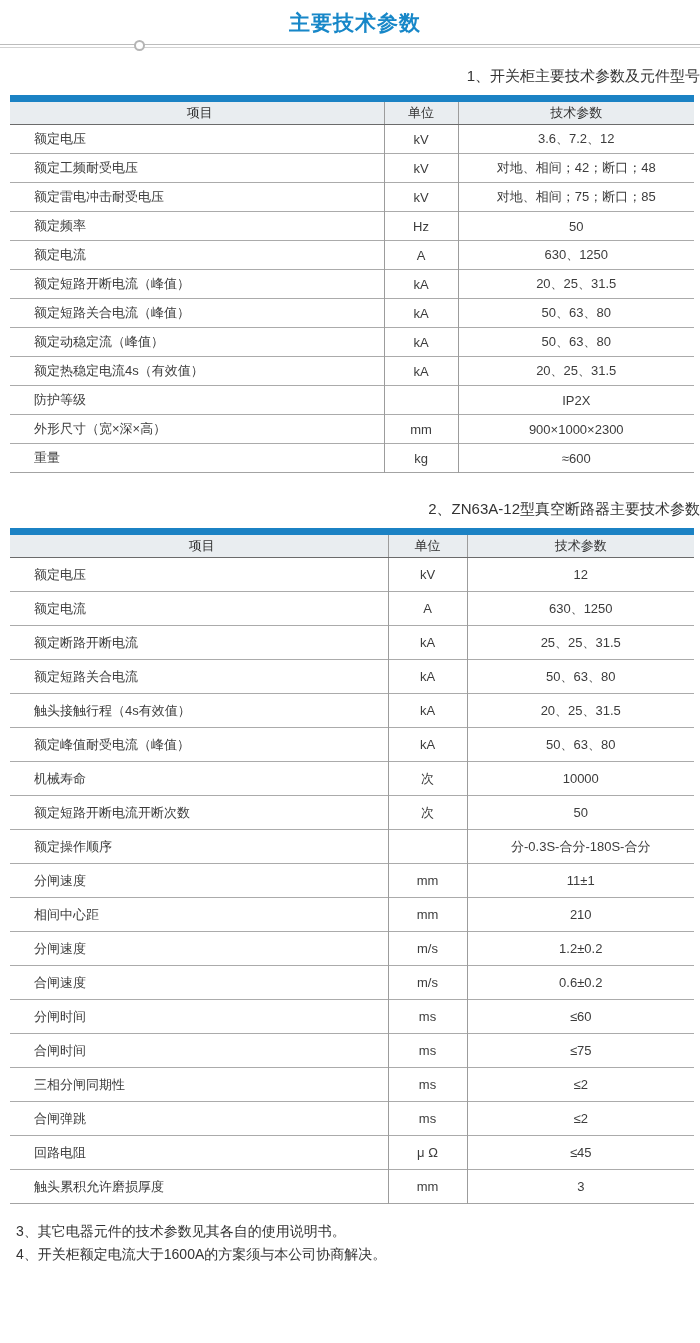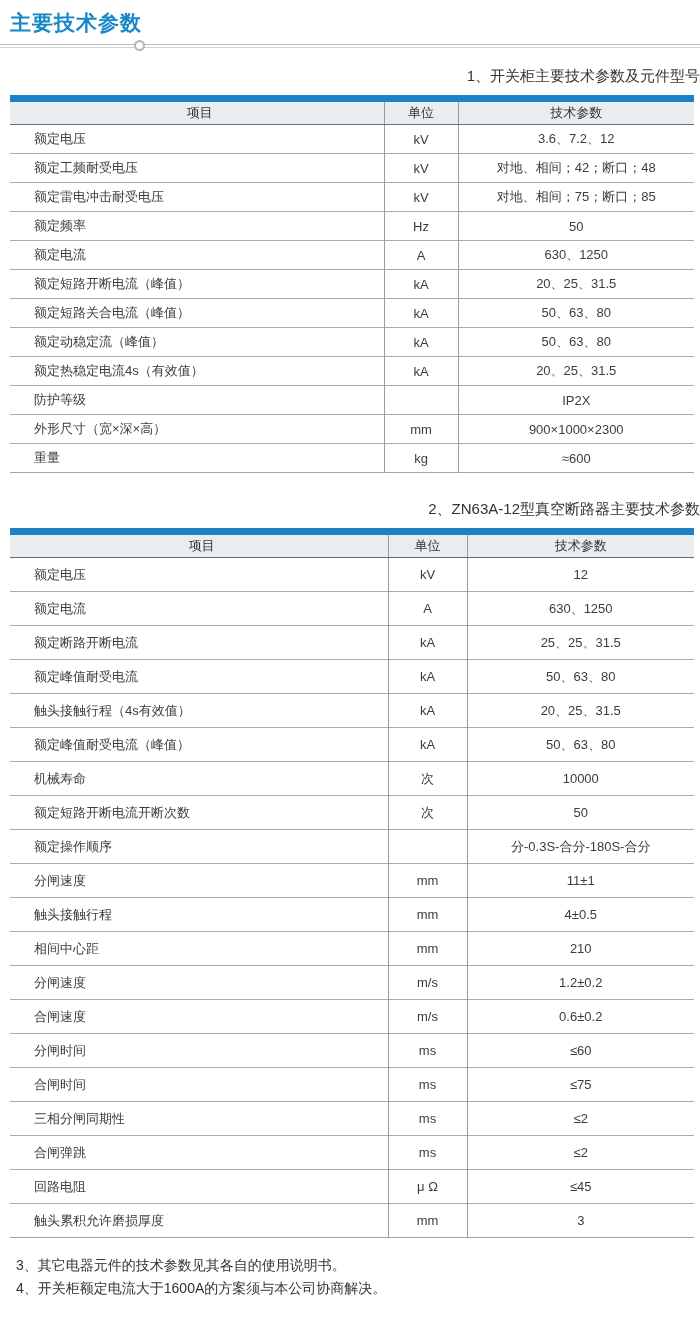--- a/index.html
+++ b/index.html
@@ -22,20 +22,21 @@
     height:1343px;
     background:#ffffff;
     overflow:hidden;
   }
   .main-title{
     margin:9px 0 0 10px;
     font-size:21px;
     font-weight:bold;
     color:var(--title-blue);
     letter-spacing:1px;
+    text-align:center;
   }
   .title-divider{
     position:relative;
     margin-top:7px;
     height:4px;
     border-top:1px solid #bcbcbc;
     border-bottom:1px solid #d2d2d2;
     width:100%;
   }
   .title-divider .knob{
@@ -203,21 +204,21 @@
           <td class="col0">额定电流</td>
           <td class="col1">A</td>
           <td class="col2">630、1250</td>
         </tr>
         <tr>
           <td class="col0">额定断路开断电流</td>
           <td class="col1">kA</td>
           <td class="col2">25、25、31.5</td>
         </tr>
         <tr>
-          <td class="col0">额定峰值耐受电流</td>
+          <td class="col0">额定短路关合电流</td>
           <td class="col1">kA</td>
           <td class="col2">50、63、80</td>
         </tr>
         <tr>
           <td class="col0">触头接触行程（4s有效值）</td>
           <td class="col1">kA</td>
           <td class="col2">20、25、31.5</td>
         </tr>
         <tr>
           <td class="col0">额定峰值耐受电流（峰值）</td>
@@ -236,25 +237,20 @@
         </tr>
         <tr>
           <td class="col0">额定操作顺序</td>
           <td class="col1"></td>
           <td class="col2">分-0.3S-合分-180S-合分</td>
         </tr>
         <tr>
           <td class="col0">分闸速度</td>
           <td class="col1">mm</td>
           <td class="col2">11±1</td>
-        </tr>
-        <tr>
-          <td class="col0">触头接触行程</td>
-          <td class="col1">mm</td>
-          <td class="col2">4±0.5</td>
         </tr>
         <tr>
           <td class="col0">相间中心距</td>
           <td class="col1">mm</td>
           <td class="col2">210</td>
         </tr>
         <tr>
           <td class="col0">分闸速度</td>
           <td class="col1">m/s</td>
           <td class="col2">1.2±0.2</td>

